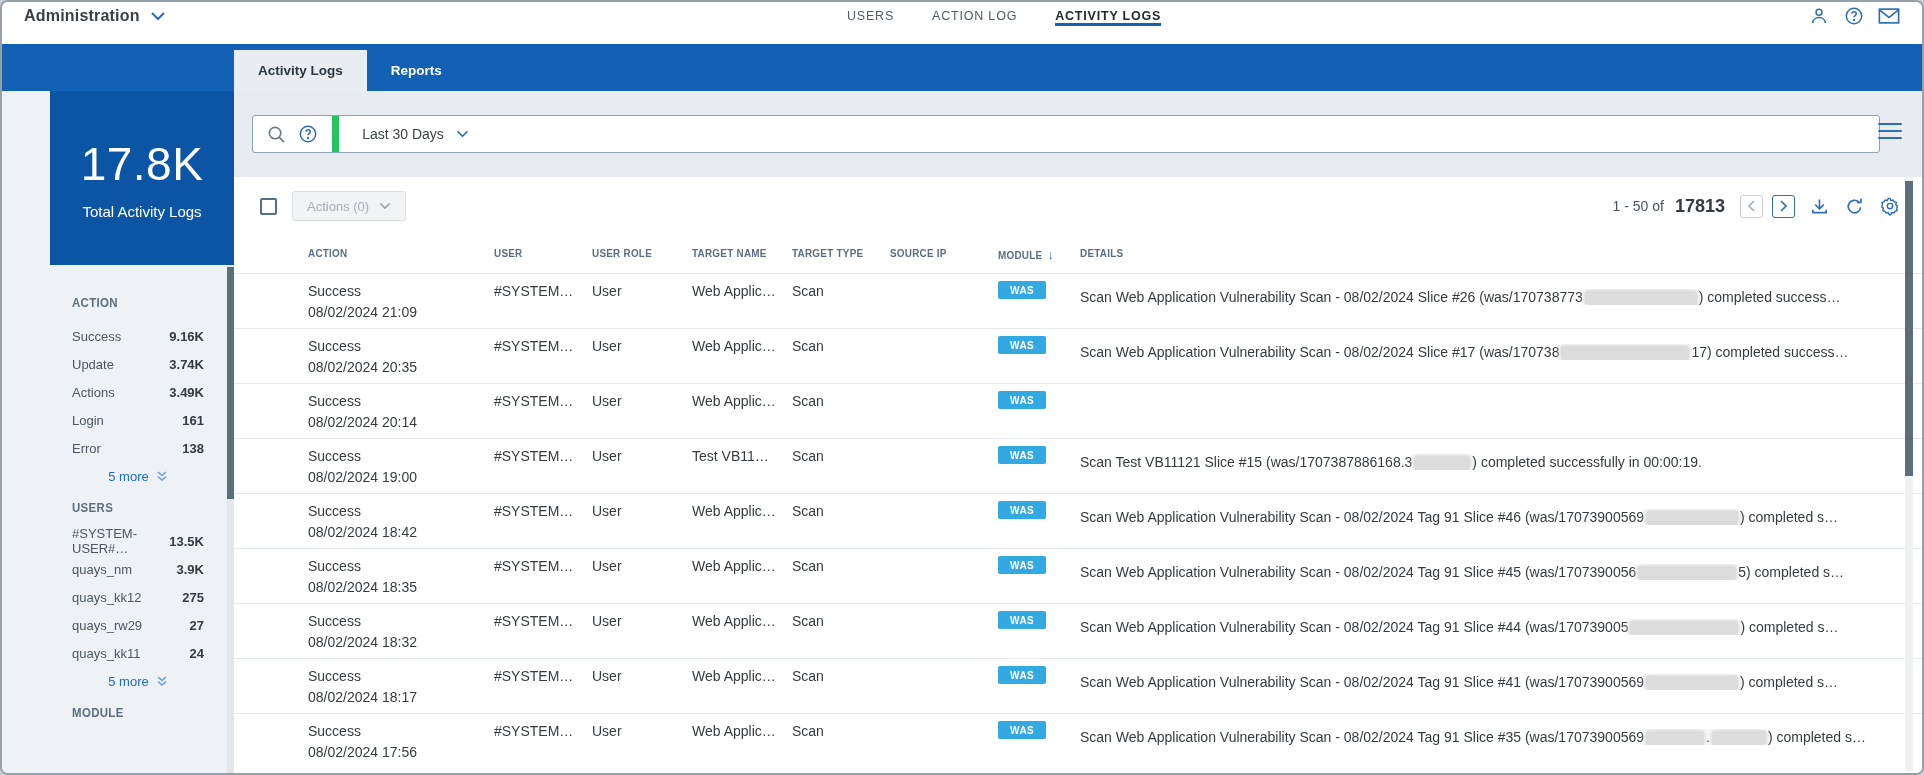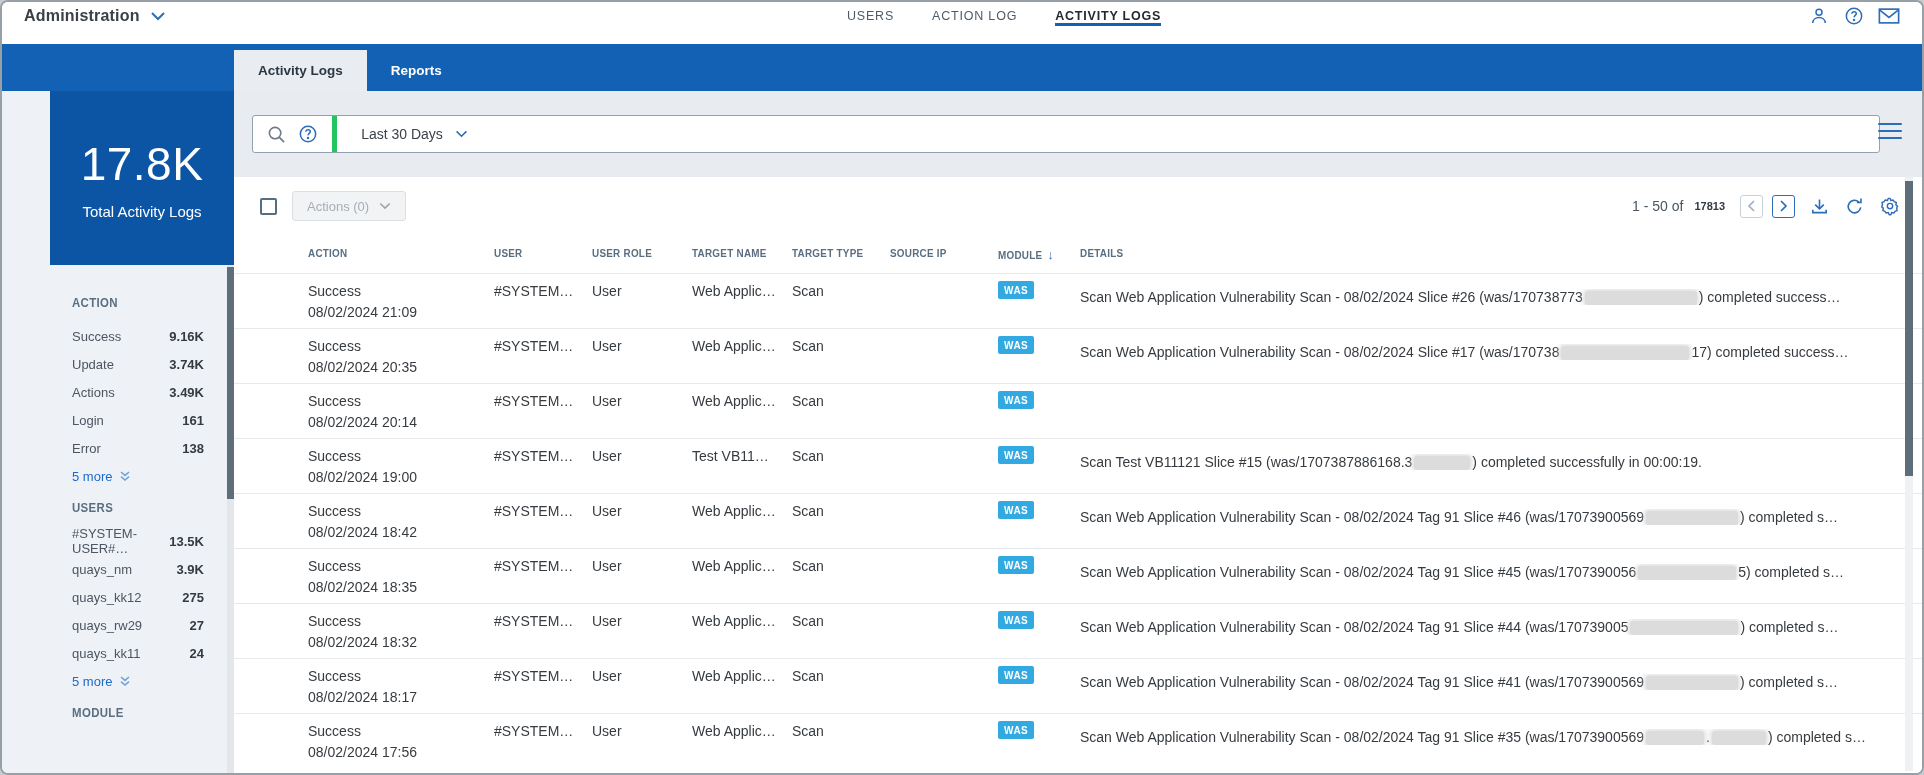--- a/index.html
+++ b/index.html
@@ -39,54 +39,54 @@
   .stat-value { font-size:46px; letter-spacing:.5px; }
   .stat-label { font-size:15px; font-weight:400; margin-top:12px; }
   .facets { padding:30px 30px 0 22px; }
   .facet-title { font-size:13px; font-weight:700; color:#5b6e80; letter-spacing:.4px;
                  transform:scaleX(.88); transform-origin:left; margin-bottom:12px; }
   .facet-list { list-style:none; }
   .facet-list li { display:flex; justify-content:space-between; align-items:center; height:28px; }
   .facet-label { font-size:13px; color:#4c5560; }
   .facet-value { font-size:13px; font-weight:700; color:#333a41; }
   .facet-more { display:flex; align-items:center; gap:7px; color:#1b6ac9; font-size:13px;
-                text-decoration:none; cursor:pointer; margin:7px 0 16px; }
+                text-decoration:none; cursor:pointer; margin:7px 0 16px;justify-content:center; }
   .facet-section { margin-bottom:4px; }
   .side-scroll { position:absolute; right:0; top:174px; bottom:0; width:7px; background:#e3e7ec; }
   .side-scroll .thumb { position:absolute; top:2px; left:0; width:7px; height:232px; background:#5f6e7b; }
 
   
   .content { position:absolute; left:232px; top:0; right:0; bottom:0; background:#e8ecf1; }
   .search-row { position:relative; height:86px; }
   .search-box { position:absolute; left:18px; top:24px; width:1628px; height:38px; background:#fff;
                 border:1px solid #93a2af; border-radius:3px; display:flex; align-items:center; }
   .search-box .mag { margin:0 12px 0 14px; color:#6d7a86; }
   .search-input { flex:1; border:none; outline:none; font-size:15px; color:#333;
                   font-family:"Liberation Sans", sans-serif; background:transparent; }
   .search-input::placeholder { color:#8b96a0; }
   .search-help { width:20px; height:20px; color:#2d6db7; margin-right:14px; }
-  .range-select { width:160px; align-self:stretch; border-left:5px solid #22c55e; display:flex;
+  .range-select { width:160px; align-self:stretch; border-left:7px solid #22c55e; display:flex;
                   align-items:center; justify-content:center; gap:12px; cursor:pointer; }
   .range-label { font-size:14px; color:#3c4248; }
   .hamburger { position:absolute; right:20px; top:32px; width:24px; display:flex; flex-direction:column;
                gap:5px; cursor:pointer; }
   .hamburger span { display:block; height:2px; background:#2d6db7; border-radius:1px; }
 
   .card { position:absolute; left:0; top:86px; right:0; bottom:0; background:#fff; }
 
   
   .toolbar { position:relative; height:50px; }
   .chk { position:absolute; left:26px; top:21px; width:17px; height:17px; border:2px solid #546e84;
          border-radius:2px; background:#fff; cursor:pointer; }
   .actions-btn { position:absolute; left:58px; top:14px; height:30px; padding:0 14px; background:#f1f3f5;
                  border:1px solid #dadfe3; border-radius:3px; display:flex; align-items:center; gap:10px;
                  font-size:13px; color:#a6aeb6; }
   .pager { position:absolute; right:22px; top:14px; height:30px; display:flex; align-items:center; gap:9px; }
   .pager .range { font-size:14px; color:#4a5560; margin-right:2px; }
-  .pager .total { font-size:11px; font-weight:700; color:#333a41; }
+  .pager .total { font-size:18px; font-weight:700; color:#333a41; }
   .page-btn { width:23px; height:23px; border-radius:3px; display:flex; align-items:center;
               justify-content:center; background:#fff; cursor:pointer; }
   .page-btn.prev { border:1px solid #c9d1d8; color:#9fb0c0; margin-left:6px; cursor:default; }
   .page-btn.next { border:1px solid #2d6db7; color:#2d6db7; }
   .tool-icon { width:21px; height:21px; color:#2d6db7; cursor:pointer; margin-left:5px;
                display:flex; align-items:center; justify-content:center; }
 
   
   .thead { position:relative; height:26px; margin-top:20px; }
   .th { position:absolute; top:0; font-size:11.5px; font-weight:700; color:#5b6e80; letter-spacing:.3px;
@@ -97,21 +97,21 @@
   .cell { position:absolute; font-size:14px; color:#363b40; white-space:nowrap; }
   .c-action  { left:74px;  top:9px; }
   .c-action .ts { display:block; margin-top:5px; }
   .c-user    { left:260px; top:9px; }
   .c-role    { left:358px; top:9px; }
   .c-tname   { left:458px; top:9px; width:92px; overflow:hidden; }
   .c-ttype   { left:558px; top:9px; }
   .c-sip     { left:656px; top:9px; }
   .c-module  { left:764px; top:7px; }
   .badge { display:inline-block; background:#32a9e1; color:#fff; font-size:10px; font-weight:700;
-           letter-spacing:.5px; padding:4px 6px 3px; border-radius:2px; }
+           letter-spacing:.5px; padding:4px 12px 3px; border-radius:2px; }
   .c-details { left:846px; top:15px; width:815px; overflow:hidden; }
   .redact { display:inline-block; height:14px; border-radius:3px; vertical-align:middle;
             background:#dcdcdc; box-shadow:0 0 4px 2px rgba(220,220,220,.9); margin:0 2px; }
   .v-scroll { position:absolute; right:9px; top:0; bottom:2px; width:8px; background:#f0f1f3; }
   .v-scroll .thumb { position:absolute; top:4px; left:0; width:8px; height:295px; background:#5e6d7a; }
 
   svg { display:block; }
 </style>
 </head>
 <body>

